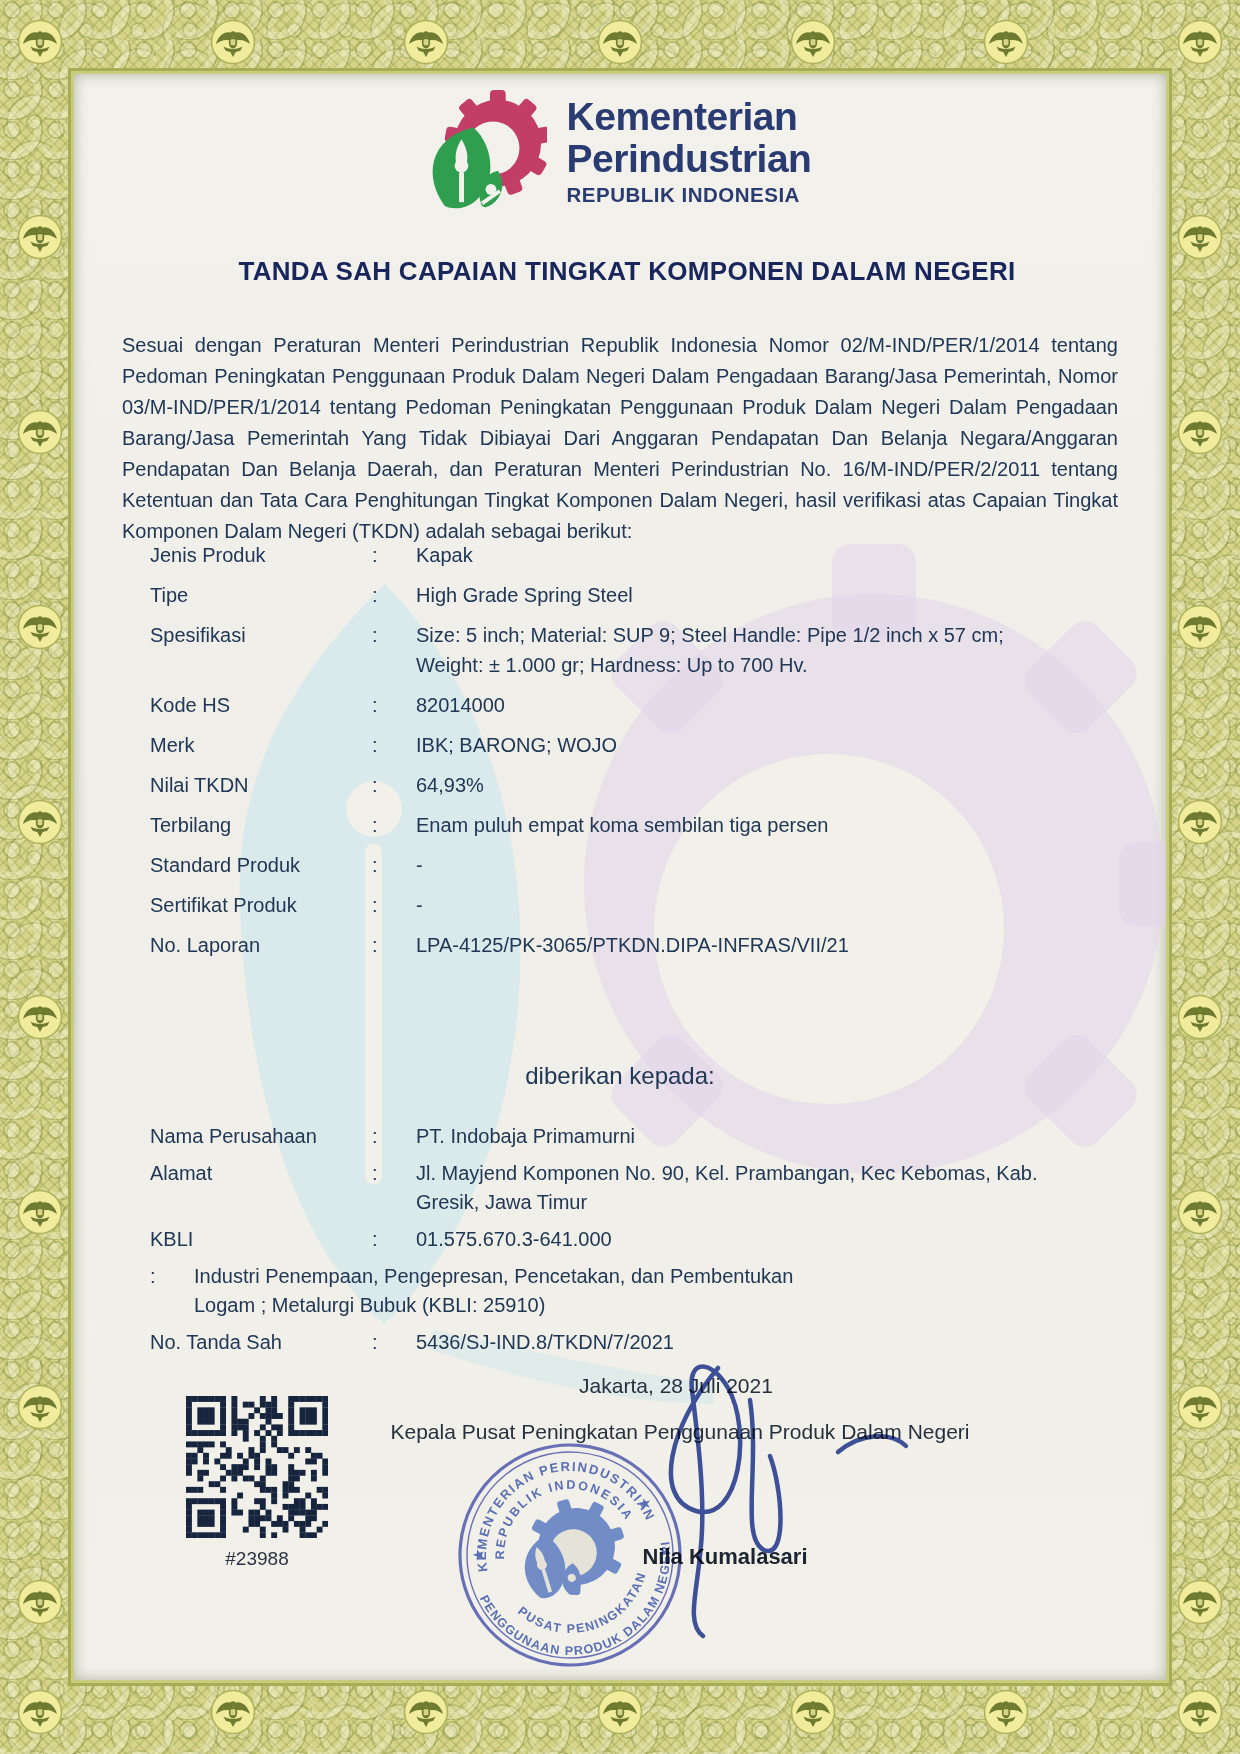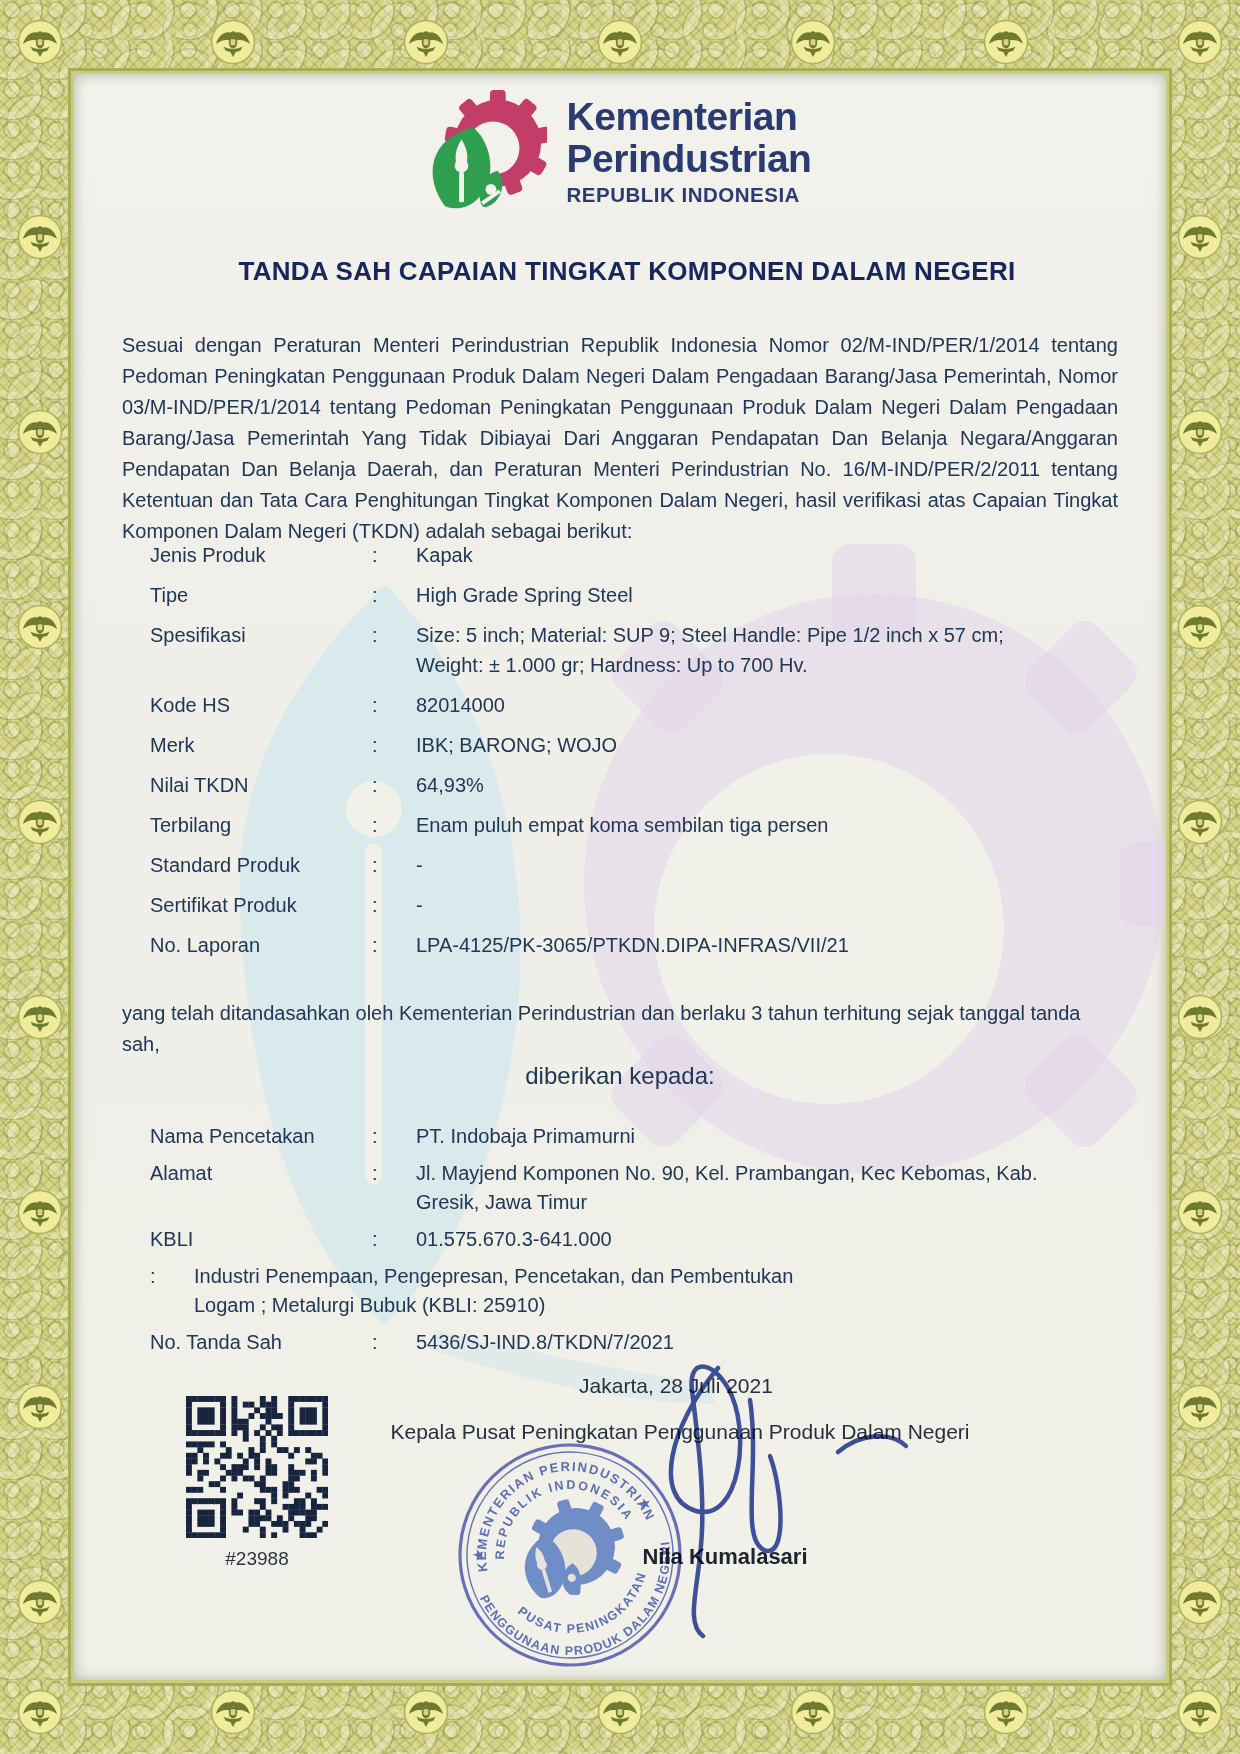--- a/index.html
+++ b/index.html
@@ -268,27 +268,26 @@
           <span class="fcolon">:</span>
           <span class="fvalue">-</span>
         </div>
       <div class="frow">
           <span class="flabel">No. Laporan</span>
           <span class="fcolon">:</span>
           <span class="fvalue">LPA-4125/PK-3065/PTKDN.DIPA-INFRAS/VII/21</span>
         </div>
     </div>
 
-    <div class="para" style="top:998px;text-align:left">yang telah ditandasahkan oleh Kementerian Perindustrian dan berlaku 3 tahun terhitung sejak tanggal tanda sah,</div>
 
     <div class="given">diberikan kepada:</div>
 
     <div class="ftable t2" style="top:1122px">
       <div class="frow">
-          <span class="flabel">Nama Pencetakan</span>
+          <span class="flabel">Nama Perusahaan</span>
           <span class="fcolon">:</span>
           <span class="fvalue">PT. Indobaja Primamurni</span>
         </div>
       <div class="frow">
           <span class="flabel">Alamat</span>
           <span class="fcolon">:</span>
           <span class="fvalue">Jl. Mayjend Komponen No. 90, Kel. Prambangan, Kec Kebomas, Kab. Gresik, Jawa Timur</span>
         </div>
       <div class="frow">
           <span class="flabel">KBLI</span>

